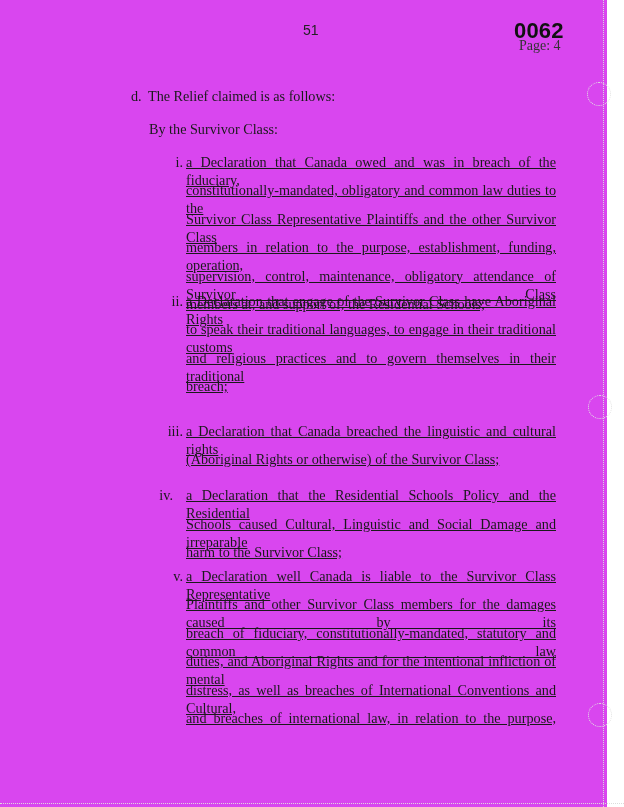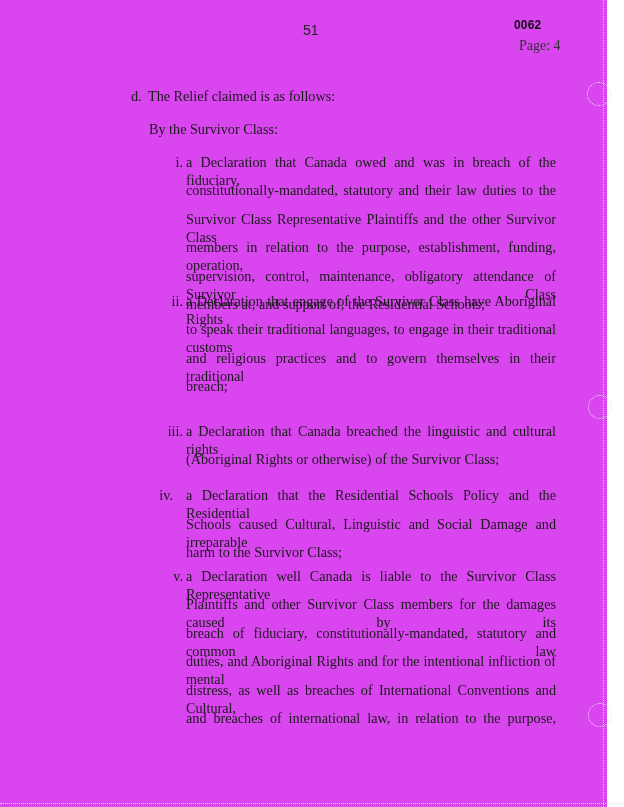--- a/index.html
+++ b/index.html
@@ -2,24 +2,24 @@
 <html><head>
 <meta charset="utf-8">
 <style>
   html, body { margin: 0; padding: 0; background: #ffffff; }
   body { width: 624px; height: 807px; position: relative; overflow: hidden; font-family: "Liberation Serif", serif; color: #1a1a1a; }
   .page { position: absolute; left: 0; top: 0; width: 607px; height: 807px; background: #d946ef; }
   .edge-right { position: absolute; right: 3px; top: 0; width: 1px; height: 807px; border-right: 1px dotted #d9d9d9; }
   .edge-bottom { position: absolute; left: 0; bottom: 3px; width: 624px; height: 1px; border-bottom: 1px dotted #dcdcdc; }
   .blot { position: absolute; width: 22px; height: 22px; border: 1px dotted #e2e2e2; border-radius: 50%; }
   .page-num { position: absolute; left: 303px; top: 22px; font-family: "Liberation Sans", sans-serif; font-size: 14px; color: #222; }
-  .doc-id { position: absolute; left: 514px; top: 18px; font-family: "Liberation Sans", sans-serif; font-weight: bold; font-size: 12px; color: #111; letter-spacing: 0.2px; }
+  .doc-id { position: absolute; left: 514px; top: 18px; font-family: "Liberation Sans", sans-serif; font-weight: bold; font-size: 22px; color: #111; letter-spacing: 0.2px; }
   .page-label { position: absolute; left: 519px; top: 38px; font-size: 14px; color: #333; }
   .line { position: absolute; font-size: 14.2px; line-height: 18px; white-space: nowrap; }
-  .just { position: absolute; font-size: 14.2px; line-height: 18px; text-align: justify; text-align-last: justify; white-space: nowrap; }
+  .just { position: absolute; font-size: 14.2px; line-height: 18px; text-align: justify; text-align-last: justify; white-space: nowrap; text-decoration: underline; }
   .just span.t { display: block; text-align: justify; text-align-last: justify; white-space: normal; }
   .marker { position: absolute; font-size: 14.2px; line-height: 18px; text-align: right; width: 30px; }
   .last { text-align-last: left !important; }
 </style>
 </head>
 <body>
 
 <div class="page">
   <div class="edge-right"></div>
   <div class="edge-bottom"></div>
@@ -34,21 +34,21 @@
   <div class="line" style="left:131px; top:87px;">d.</div>
   <div class="line" style="left:149px; top:120px;">By the Survivor Class:</div>
   <div class="line" style="left:148px; top:87px;">The Relief claimed is as follows:</div>
 
   <div id="items">
       <div class="marker" style="left: 153px; top: 153px;">i.</div>
       <div class="just" style="left: 186px; width: 370px; top: 153px;">
         <span class="t">a Declaration that Canada owed and was in breach of the fiduciary,</span>
       </div>
       <div class="just" style="left: 186px; width: 370px; top: 181.4px;">
-        <span class="t">constitutionally-mandated, statutory and their law duties to the</span>
+        <span class="t">constitutionally-mandated, obligatory and common law duties to the</span>
       </div>
       <div class="just" style="left: 186px; width: 370px; top: 209.8px;">
         <span class="t">Survivor Class Representative Plaintiffs and the other Survivor Class</span>
       </div>
       <div class="just" style="left: 186px; width: 370px; top: 238.2px;">
         <span class="t">members in relation to the purpose, establishment, funding, operation,</span>
       </div>
       <div class="just" style="left: 186px; width: 370px; top: 266.6px;">
         <span class="t">supervision, control, maintenance, obligatory attendance of Survivor Class</span>
       </div>

